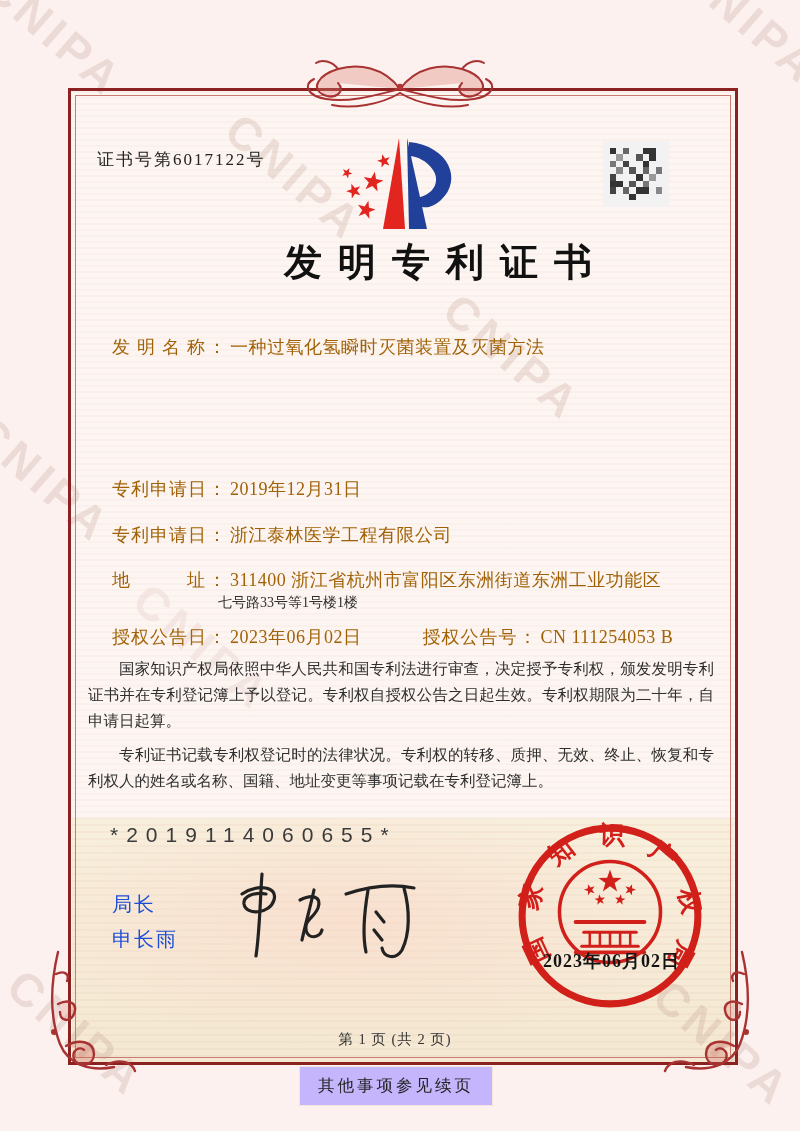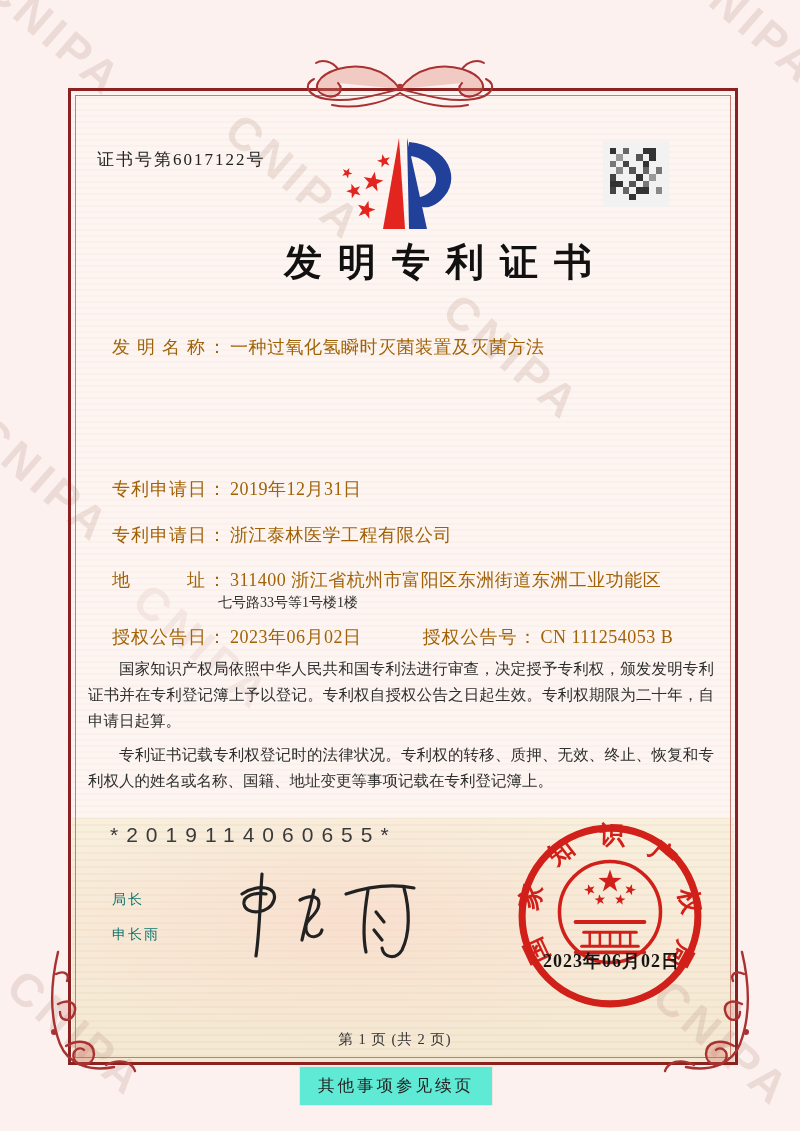--- a/index.html
+++ b/index.html
@@ -34,25 +34,25 @@
   .row .colon{display:inline-block;margin:0 4px 0 2px;}
   .row .val{letter-spacing:.5px;}
   .addr2{left:218px;font-size:14px;color:#2e2e2e;}
 
   .legal{left:88px;top:656px;width:626px;font-size:15.5px;line-height:26px;color:#2e2e2e;text-align:justify;}
   .legal p{margin:0 0 8px 0;text-indent:2em;}
 
   .barcode{left:110px;top:823px;font-family:Liberation Sans, sans-serif;
     font-size:21px;letter-spacing:8px;color:#3a3a3a;}
 
-  .signer{left:112px;font-family:"Liberation Sans","DejaVu Sans",sans-serif;font-size:14px;color:#0f766e;letter-spacing:2px;}
+  .signer{left:112px;font-family:"Liberation Sans","DejaVu Sans",sans-serif;font-size:20px;color:#1d4ed8;letter-spacing:2px;}
   .seal-date{left:543px;top:949px;font-size:18px;font-weight:bold;color:#141414;letter-spacing:1px;}
 
   .pageinfo{left:68px;top:1030px;width:654px;text-align:center;font-size:14.5px;color:#333;letter-spacing:1px;}
-  .note-box{left:299px;top:1066px;background:#5eead4;border:1px solid #f0e6de;padding:8px 18px;
+  .note-box{left:299px;top:1066px;background:#c4b5fd;border:1px solid #f0e6de;padding:8px 18px;
     font-size:16.5px;color:#222;letter-spacing:3px;}
 </style>
 </head>
 <body>
 
 <div id="page">
 
   <svg width="0" height="0" style="position:absolute" aria-hidden="true">
     <defs>
       <path id="star5" d="M0,-10 L2.35,-3.24 L9.51,-3.09 L3.8,1.18 L5.88,8.09 L0,3.9 L-5.88,8.09 L-3.8,1.18 L-9.51,-3.09 L-2.35,-3.24 Z"></path>

